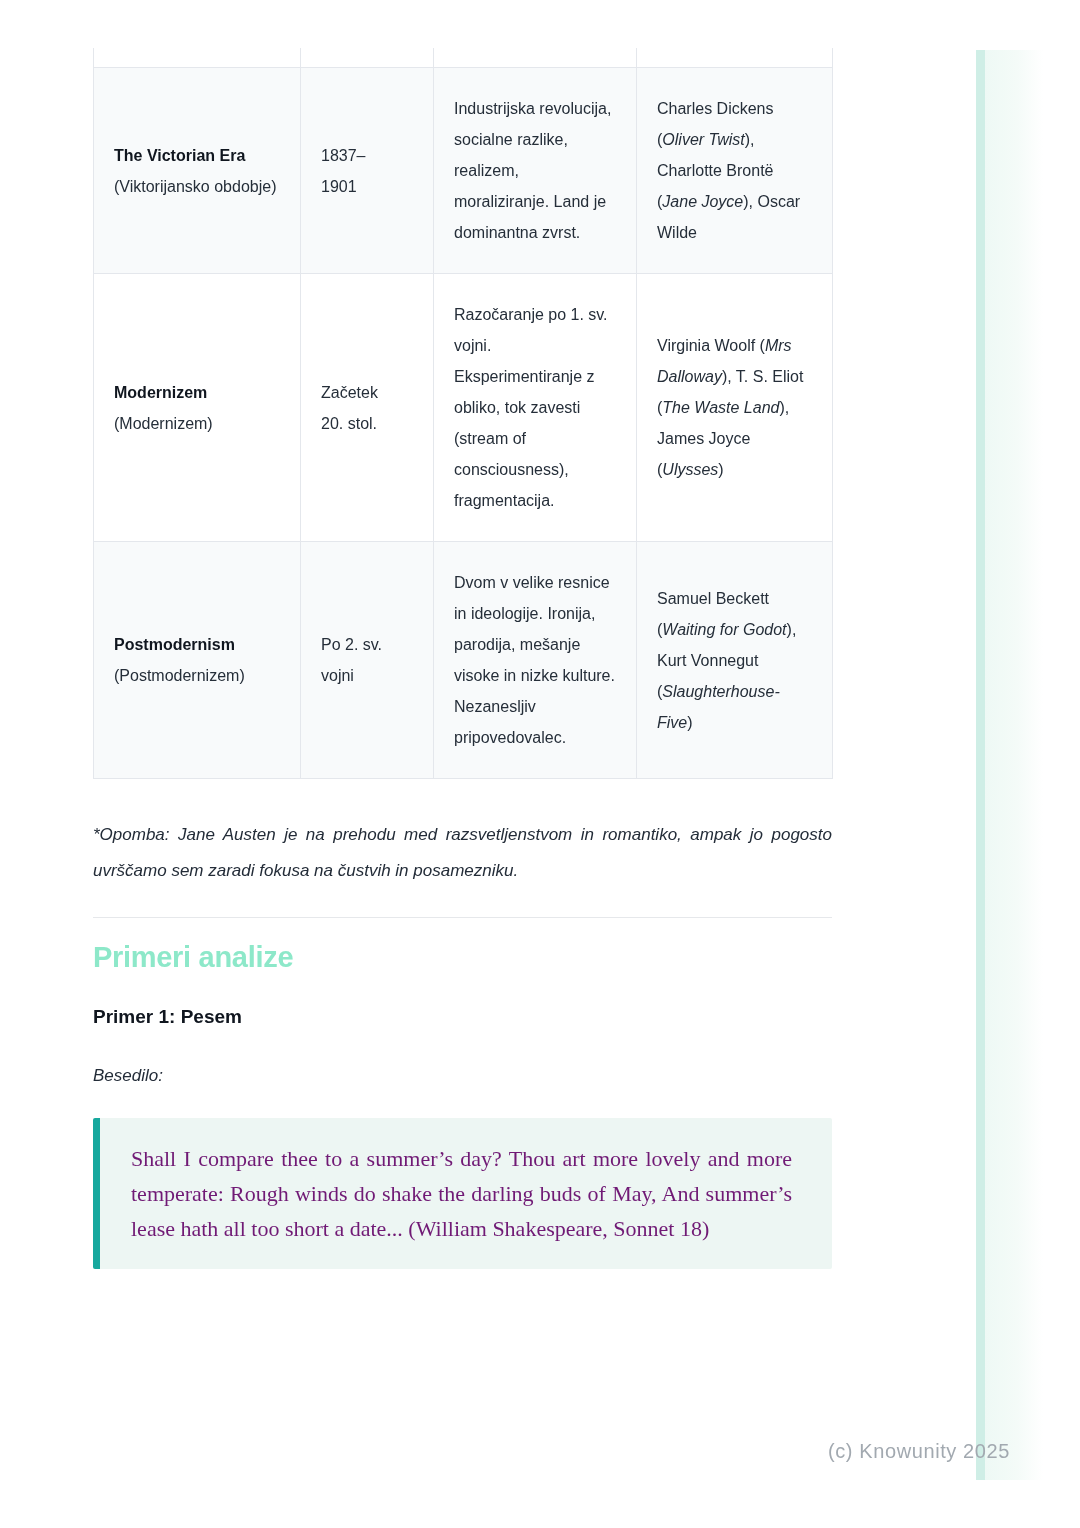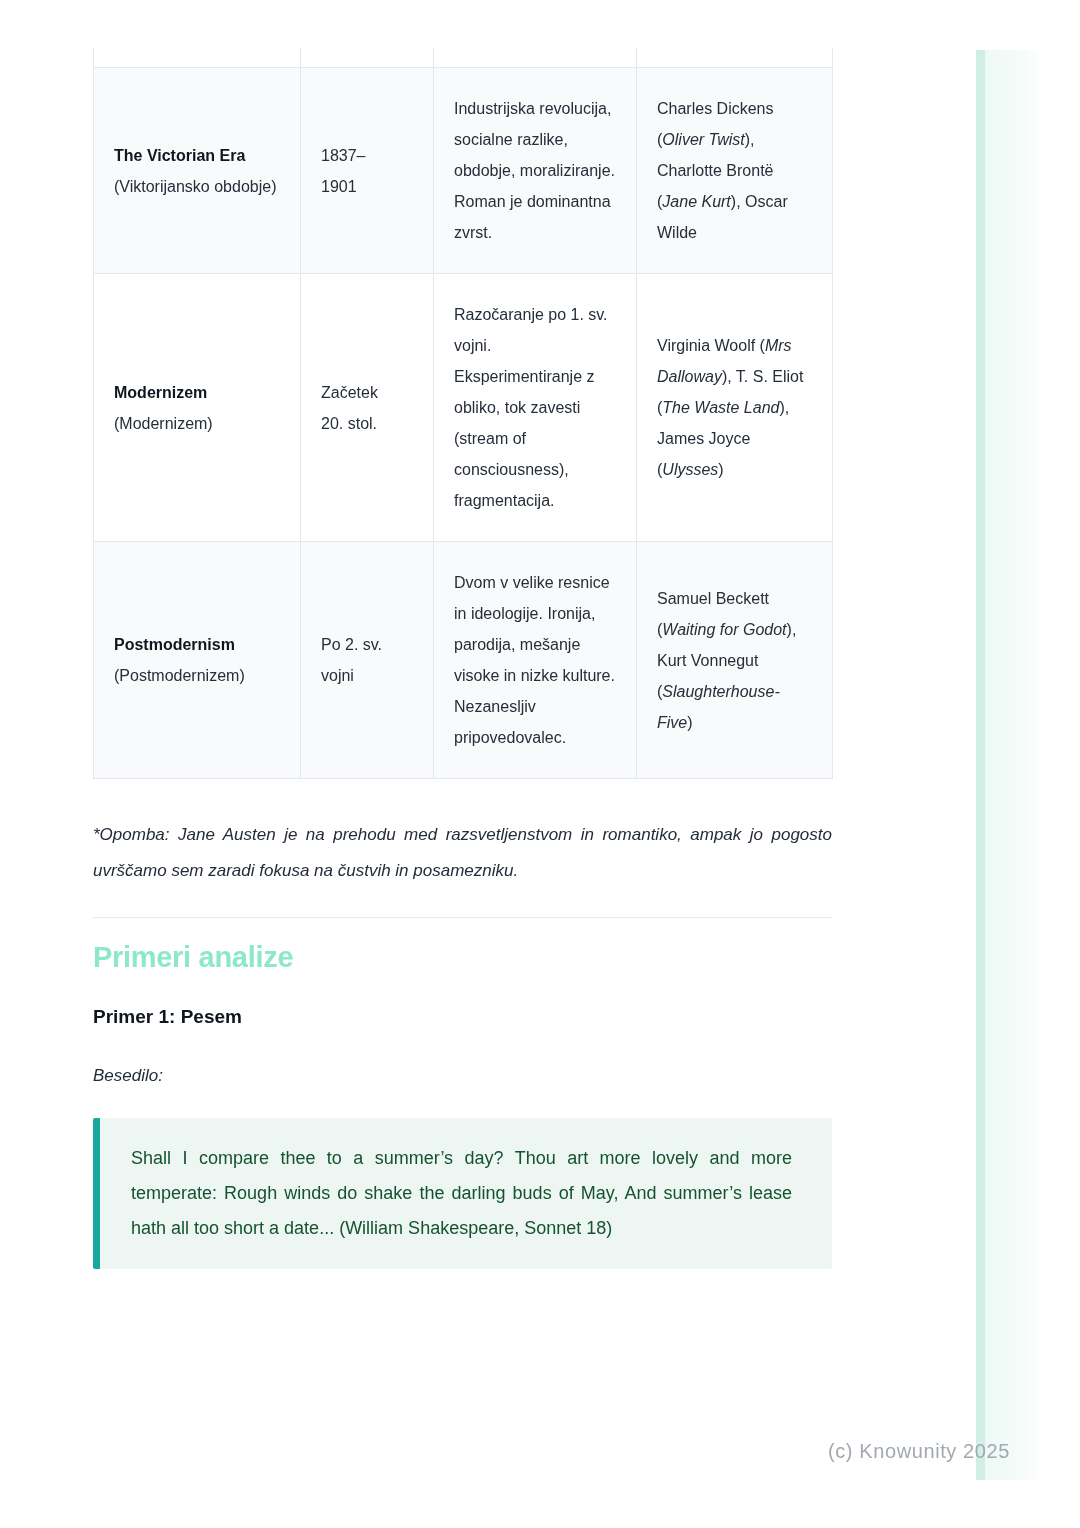--- a/index.html
+++ b/index.html
@@ -85,24 +85,25 @@
   
   blockquote.quote {
     margin: 32px 0 0 0;
     background: #edf6f3;
     border-left: 7px solid #17a89e;
     border-radius: 2px;
     padding: 23px 40px 23px 31px;
   }
   blockquote.quote p {
     margin: 0;
-    font-size: 18px;
+    font-size: 22px;
     line-height: 35px;
     text-align: justify;
-    color: #14532d;
+    color: #701a75;
+    font-family: Liberation Serif, serif;
   }
 
   
   .strip-line {
     position: absolute;
     left: 976px; top: 50px;
     width: 9px; height: 1430px;
     background: #cfeee6;
   }
   .strip-panel {
@@ -138,22 +139,22 @@
       <tr class="sliver">
         <td></td>
         <td></td>
         <td></td>
         <td></td>
       </tr>
       <tr class="stripe">
         <td class="era-cell"><b>The Victorian Era</b><span> (Viktorijansko obdobje)</span></td>
         <td class="years-cell">1837–
 1901</td>
-        <td class="traits-cell">Industrijska revolucija, socialne razlike, obdobje, moraliziranje. Roman je dominantna zvrst.</td>
-        <td class="authors-cell"><span>Charles Dickens (</span><i>Oliver Twist</i><span>), Charlotte Brontë (</span><i>Jane Kurt</i><span>), Oscar Wilde</span></td>
+        <td class="traits-cell">Industrijska revolucija, socialne razlike, realizem, moraliziranje. Land je dominantna zvrst.</td>
+        <td class="authors-cell"><span>Charles Dickens (</span><i>Oliver Twist</i><span>), Charlotte Brontë (</span><i>Jane Joyce</i><span>), Oscar Wilde</span></td>
       </tr>
       <tr>
         <td class="era-cell"><b>Modernizem</b><span> (Modernizem)</span></td>
         <td class="years-cell">Začetek
 20. stol.</td>
         <td class="traits-cell">Razočaranje po 1. sv. vojni. Eksperimentiranje z obliko, tok zavesti (stream of consciousness), fragmentacija.</td>
         <td class="authors-cell"><span>Virginia Woolf (</span><i>Mrs Dalloway</i><span>), T. S. Eliot (</span><i>The Waste Land</i><span>), James Joyce (</span><i>Ulysses</i><span>)</span></td>
       </tr>
       <tr class="stripe">
         <td class="era-cell"><b>Postmodernism</b><span> (Postmodernizem)</span></td>

